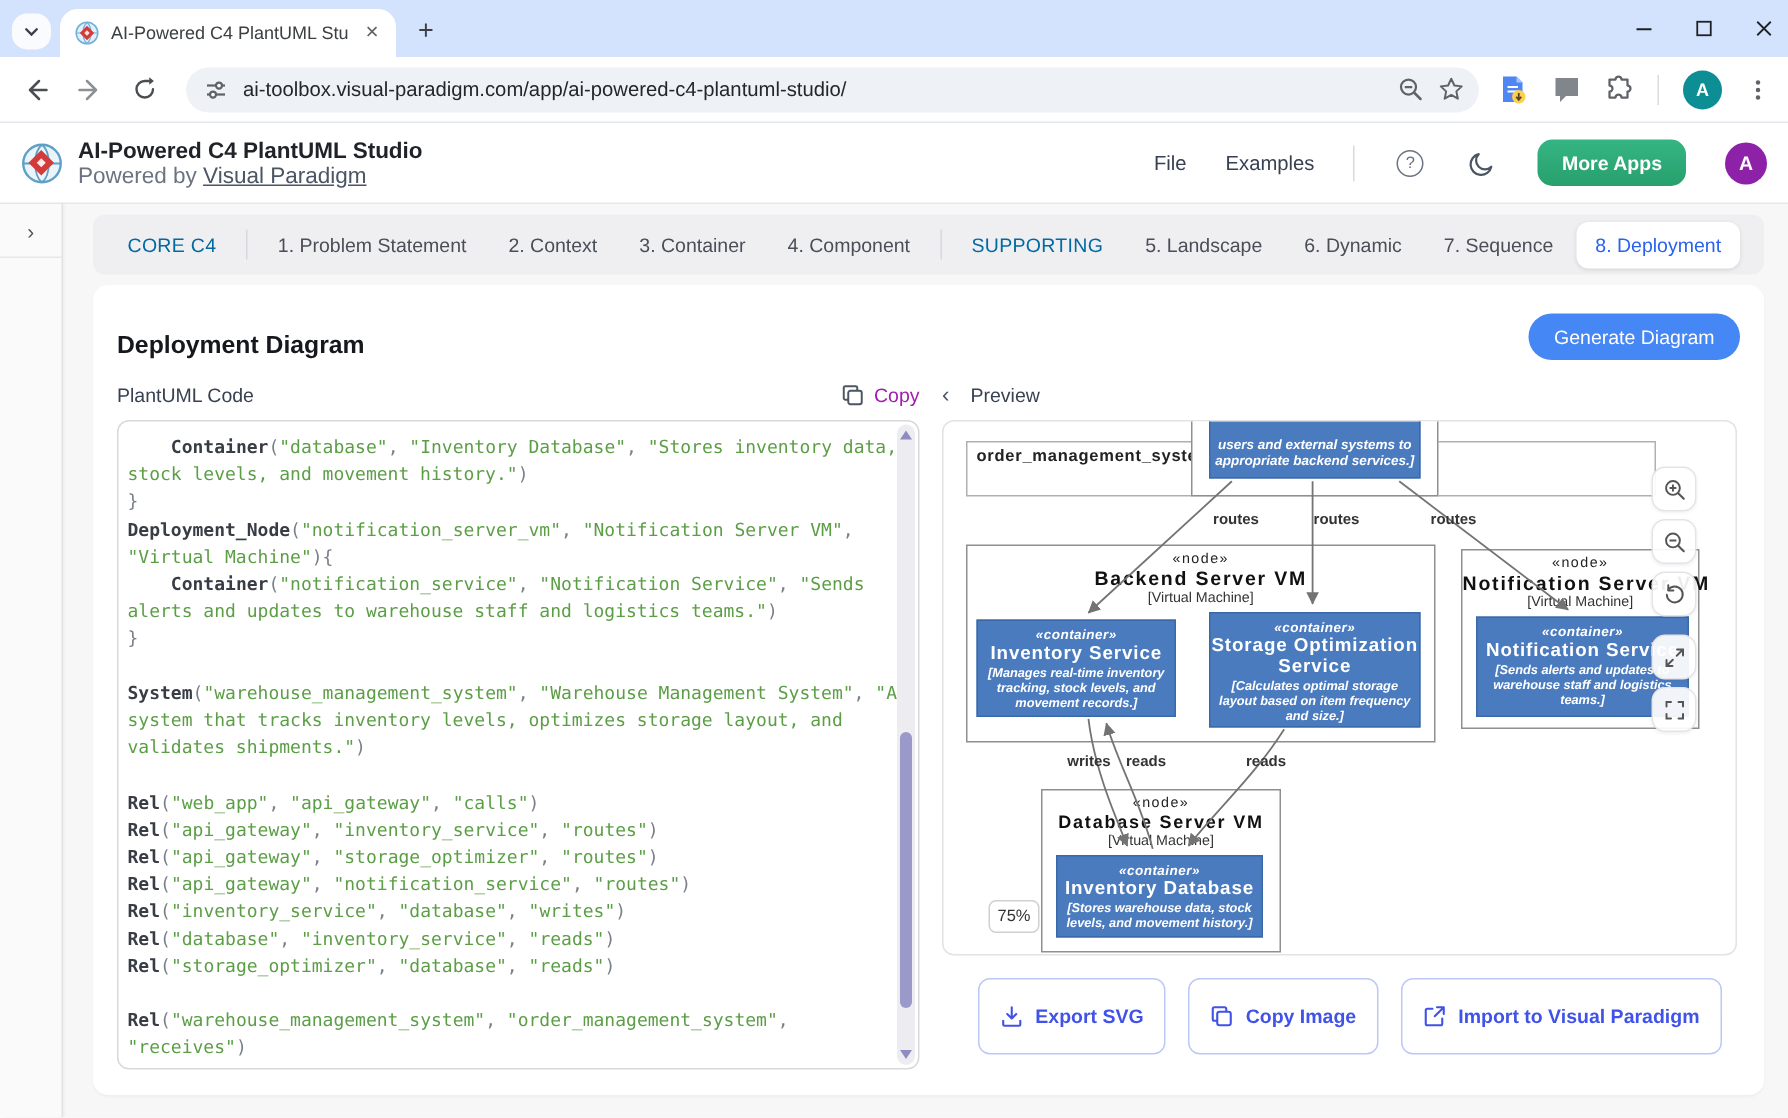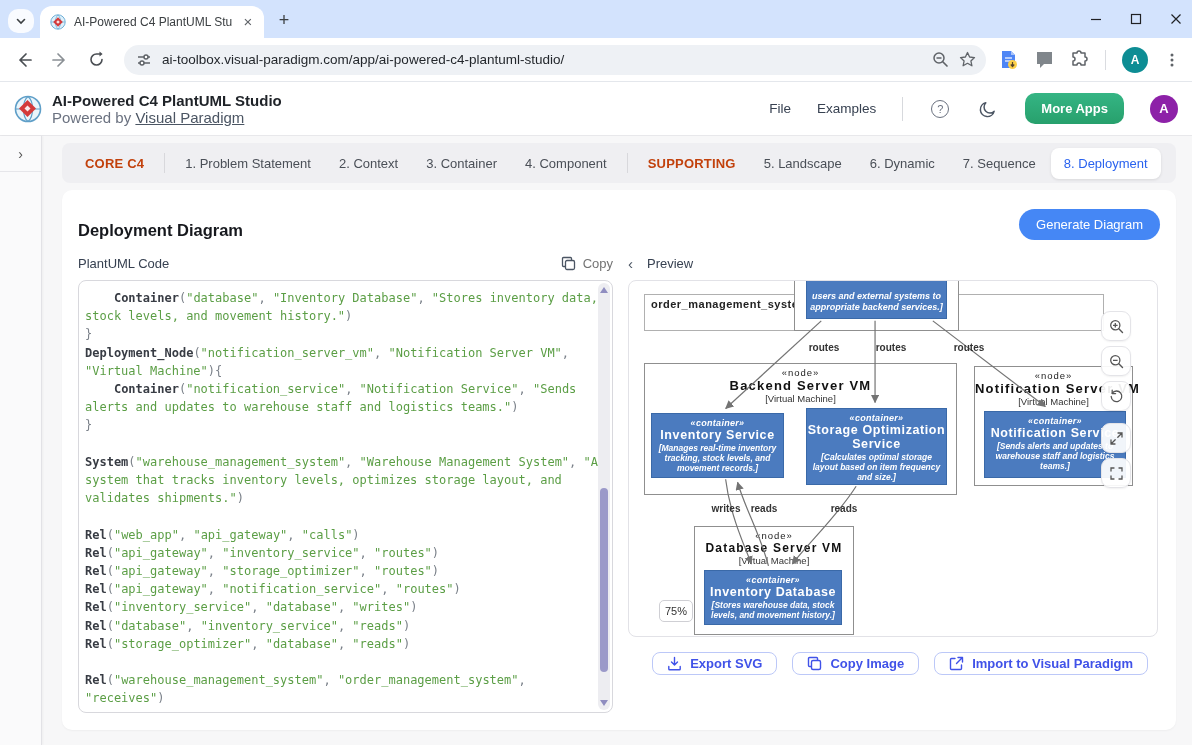--- a/index.html
+++ b/index.html
@@ -38,35 +38,35 @@
   .app-avatar { width:28px; height:28px; border-radius:50%; background:#8d21a8; color:#fff; font-size:13px; font-weight:bold; display:flex; align-items:center; justify-content:center; }
 
   
   .app-body { display:flex; height:609px; }
   .sidebar { width:42px; background:#fafafb; border-right:1px solid #e2e2e6; box-shadow:1px 0 2px rgba(0,0,0,.04); }
   .sidebar-toggle { height:36px; display:flex; align-items:center; justify-content:center; color:#555; font-size:14px; border-bottom:1px solid #e6e6ea; }
   .content { flex:1; padding:7px 16px 0 20px; }
 
   .wtabs { background:#efeff2; border-radius:8px; height:40px; display:flex; align-items:center; padding:0 10px; gap:2px; }
   .wtab { font-size:13px; color:#4a4f57; padding:8px 13px; border-radius:8px; white-space:nowrap; }
-  .wtab.group { font-weight:bold; color:#c2410c; letter-spacing:.2px; }
+  .wtab.group { font-weight:normal; color:#0369a1; letter-spacing:.2px; }
   .wtab.active { background:#fff; color:#2962ef; font-weight:400; box-shadow:0 1px 3px rgba(0,0,0,.1); }
   .wtab-div { width:1px; height:20px; background:#d8d8dc; margin:0 5px; }
 
   .card { background:#fff; border-radius:10px; margin-top:7px; height:540px; padding:16px; box-shadow:0 1px 2px rgba(0,0,0,.04); }
   .card-head { display:flex; align-items:flex-end; justify-content:space-between; height:34px; }
   .page-title { font-size:16.5px; font-weight:bold; color:#16181d; }
   .generate-btn { background:#4587f5; color:#fff; border:none; border-radius:16px; font-size:13px; font-weight:500; padding:8px 17px; }
 
   .panels { display:flex; gap:15px; margin-top:12px; }
   .col-code { width:535px; }
   .col-preview { width:530px; }
   .panel-head { height:22px; display:flex; align-items:center; margin-bottom:6px; font-size:13px; color:#374151; }
   .panel-head .spacer { flex:1; }
-  .copy-btn { display:flex; align-items:center; gap:7px; color:#737373; }
+  .copy-btn { display:flex; align-items:center; gap:7px; color:#a21caf; }
   .collapse-ch { font-size:15px; color:#4b5563; margin-right:14px; }
 
   
   .editor { position:relative; height:433px; border:1px solid #d8d8dd; border-radius:8px; background:#fff; overflow:hidden; padding:8px 20px 8px 6px; }
   .cl { font-family:"DejaVu Sans Mono", monospace; font-size:12px; line-height:18.2px; white-space:pre; }
   .c-k { color:#383c44; font-weight:bold; }
   .c-s { color:#5b9e45; }
   .c-p { color:#7a8089; }
   .vscroll { position:absolute; top:2px; right:2px; bottom:2px; width:12px; background:#ededf1; border-radius:6px; }
   .sb-arrow { position:absolute; left:2px; width:0; height:0; border-left:4px solid transparent; border-right:4px solid transparent; }
@@ -99,21 +99,21 @@
   .cont .ctitle { font-size:12.5px; font-weight:bold; letter-spacing:.6px; line-height:14px; }
   .cont .cdesc { font-size:8.5px; font-weight:bold; font-style:italic; line-height:10px; padding:1px 3px 0; }
   .edge-label { font-size:10px; font-weight:bold; color:#333; transform:translate(-50%,-50%); white-space:nowrap; }
   .arrows { position:absolute; inset:0; pointer-events:none; }
   .zoom-badge { left:30px; top:319px; width:34px; height:22px; background:#fff; border:1px solid #cfcfd4; border-radius:5px; font-size:11px; color:#333; display:flex; align-items:center; justify-content:center; }
   .pv-controls { position:absolute; right:26px; top:30px; display:flex; flex-direction:column; gap:5px; }
   .pv-btn { width:30px; height:30px; background:rgba(255,255,255,.92); border:1px solid #e4e4e8; border-radius:9px; display:flex; align-items:center; justify-content:center; color:#555; box-shadow:0 1px 2px rgba(0,0,0,.06); }
   .pv-gap { height:2px; }
 
   .actions { display:flex; justify-content:flex-end; gap:15px; margin-top:15px; padding-right:10px; }
-  .act-btn { display:flex; align-items:center; gap:8px; border:1px solid #bcc8f8; border-radius:8px; background:#fff; color:#4052e8; font-size:13px; font-weight:600; padding:3px 14px; }
+  .act-btn { display:flex; align-items:center; gap:8px; border:1px solid #bcc8f8; border-radius:8px; background:#fff; color:#4052e8; font-size:13px; font-weight:600; padding:17px 14px; }
 </style>
 </head>
 <body>
 
 <div class="titlebar">
   <div class="tab-search">
     <svg width="12" height="12" viewBox="0 0 12 12">
         <polyline points="2.5,4.5 6,8 9.5,4.5" fill="none" stroke="#3c4043" stroke-width="1.6" stroke-linecap="round"></polyline>
       </svg>
   </div>

